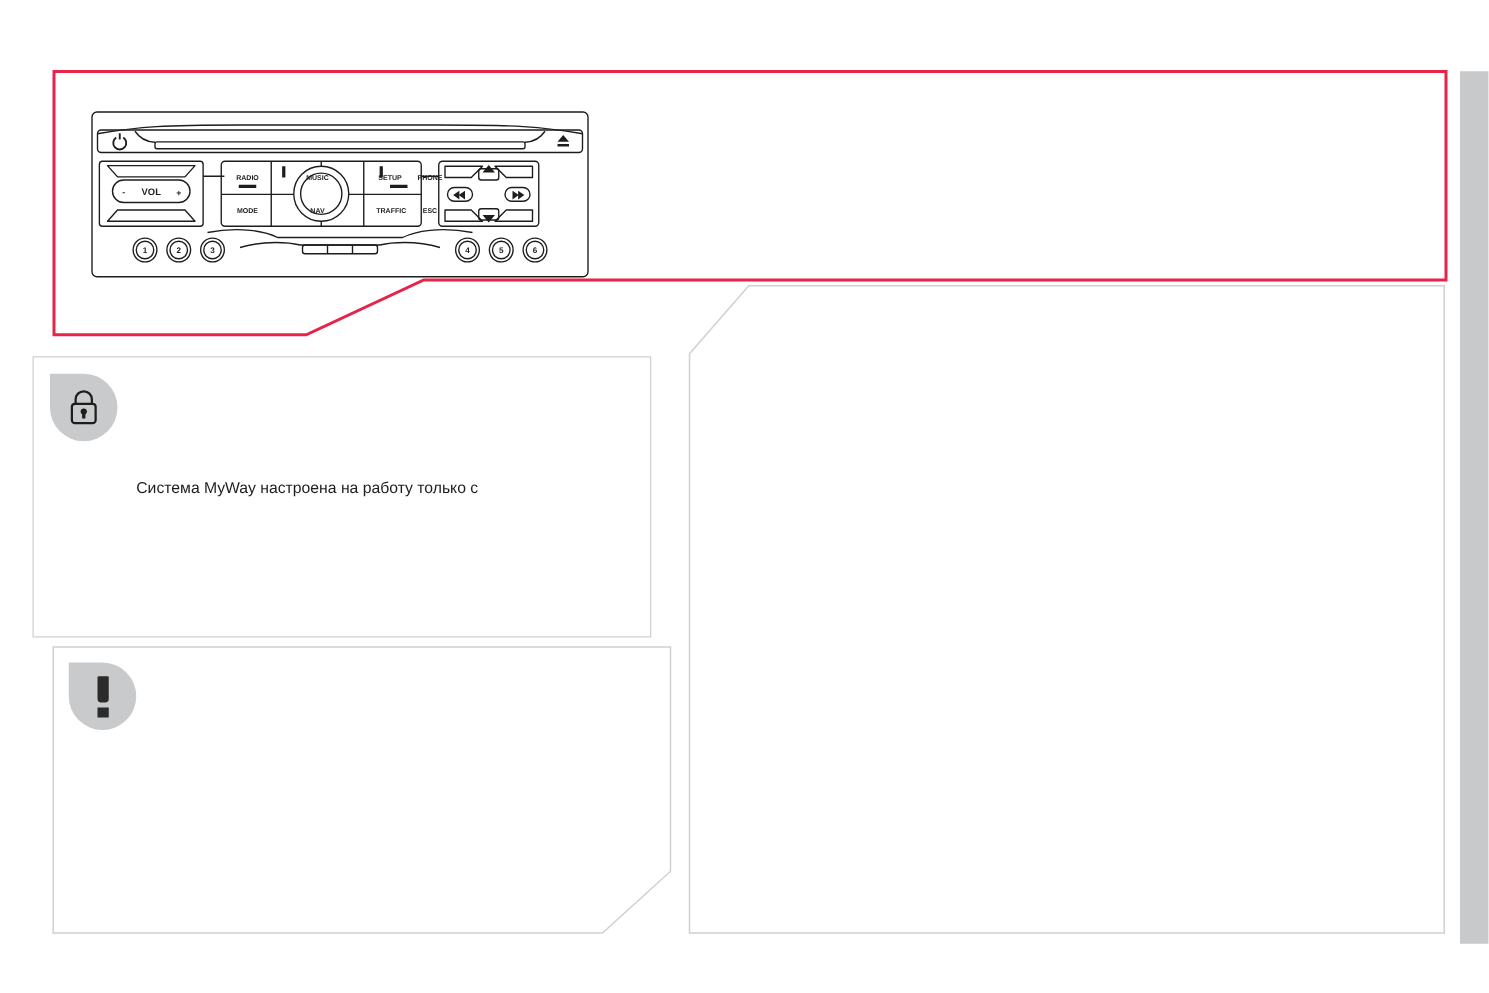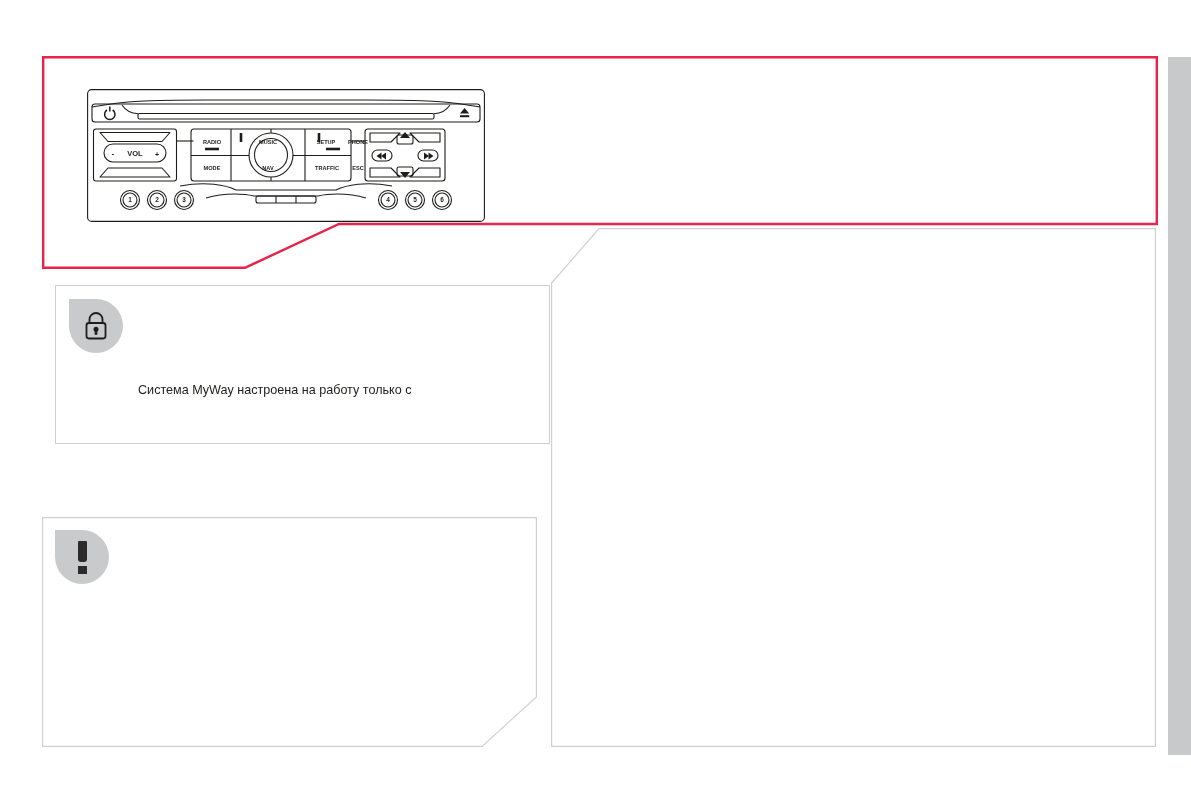--- a/index.html
+++ b/index.html
@@ -58,24 +58,24 @@
   .gray-panel svg { display:block; width:100%; height:100%; overflow: visible; }
 
   
   .info-box {
     position: absolute;
     background: #ffffff;
     border: 1px solid #cfd0d2;
     box-sizing: border-box;
   }
   .info-box-lock {
-    left: 55px;
+    left: 26px;
     top: 285px;
     width: 495px;
-    height: 159px;
+    height: 225px;
   }
   .info-box-warn {
     left: 42px;
     top: 517px;
     width: 495px;
     height: 230px;
     border: none;
     background: transparent;
   }
   .warn-shape { position:absolute; inset:0; }
@@ -120,21 +120,21 @@
     top: 95px;
     width: 390px;
     font-size: 12.6px;
     color: #1d1d1b;
     line-height: 1.45;
   }
 
   
   .radio-art {
     position: absolute;
-    left: 86px;
+    left: 72px;
     top: 88px;
     width: 400px;
     height: 135px;
   }
   .radio-art svg { display:block; width:100%; height:100%; }
   .radio-art text {
     font-family: "Liberation Sans", sans-serif;
     font-weight: bold;
     fill: #1d1d1b;
   }

